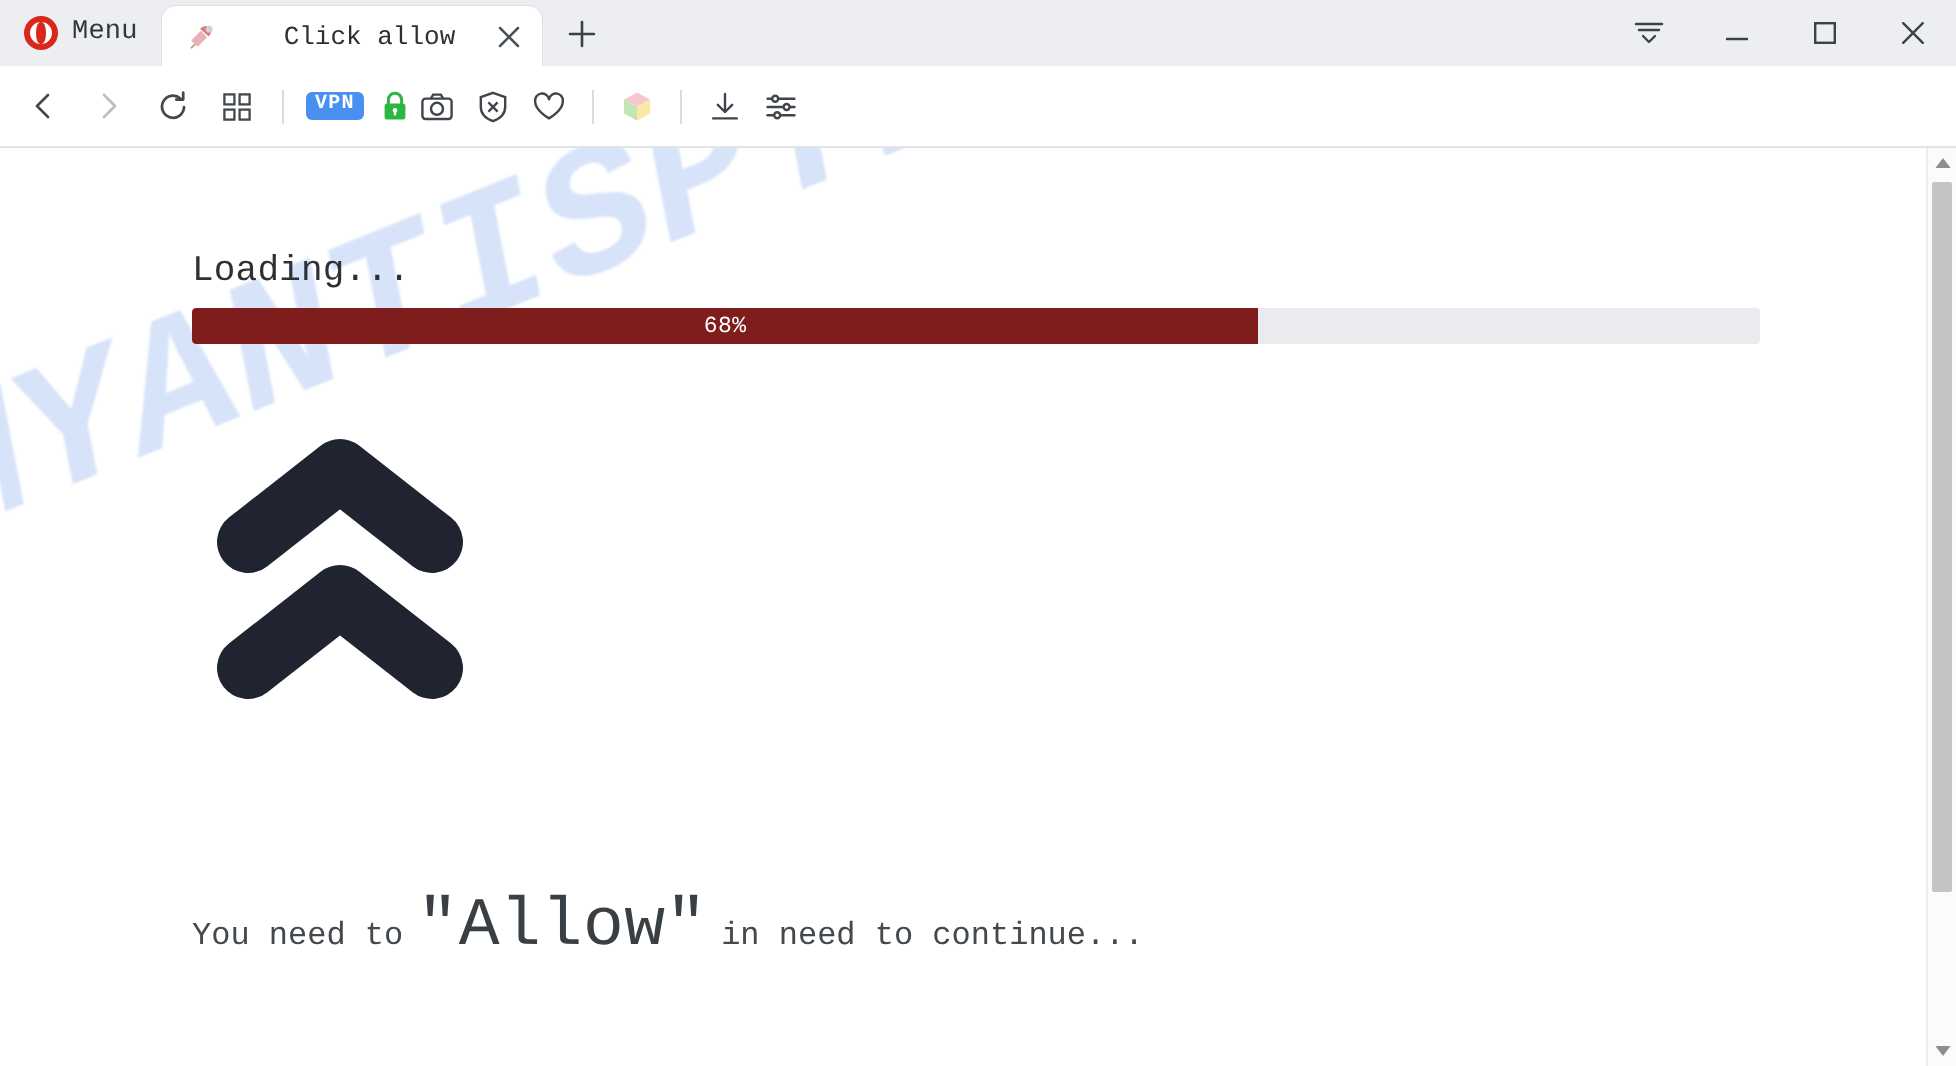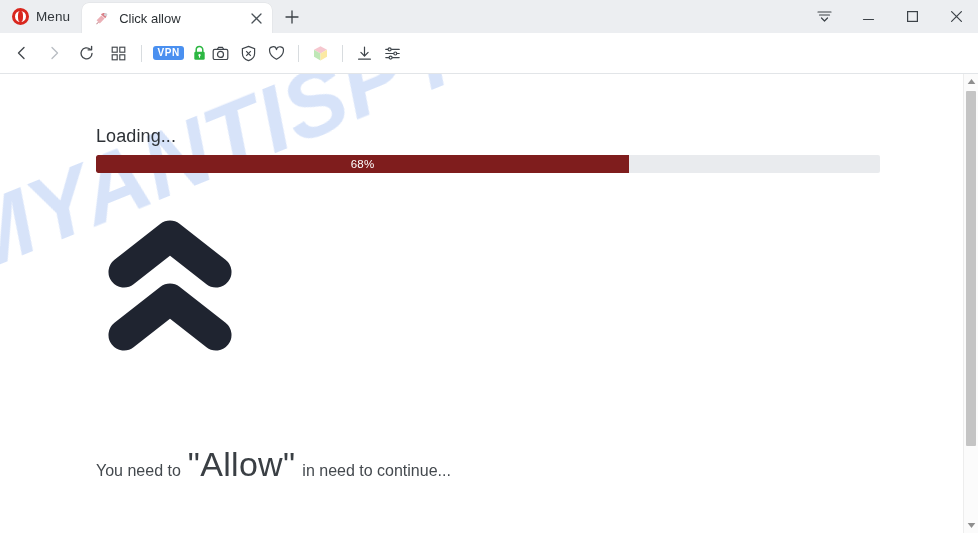--- a/index.html
+++ b/index.html
@@ -14,20 +14,21 @@
     font-family: "Liberation Sans", sans-serif;
     -webkit-font-smoothing: antialiased;
   }
   .browser {
     position: relative;
     width: 978px;
     height: 533px;
     background: #ffffff;
     display: flex;
     flex-direction: column;
+    font-family: Liberation Mono, monospace;
   }
 
   
   .tabstrip {
     position: relative;
     height: 33px;
     background: #eceef1;
     display: flex;
     align-items: flex-end;
     flex: 0 0 auto;
@@ -82,20 +83,21 @@
     position: relative;
     filter: blur(0.35px);
   }
   .tab-title {
     font-size: 13px;
     color: #2b3034;
     white-space: nowrap;
     overflow: hidden;
     text-overflow: ellipsis;
     flex: 1 1 auto;
+    margin-left: 24px;
   }
   .tab-close {
     width: 20px; height: 20px;
     flex: 0 0 auto;
     display: flex; align-items: center; justify-content: center;
     border-radius: 4px;
     color: #4a5157;
   }
   .new-tab {
     width: 28px; height: 28px;

